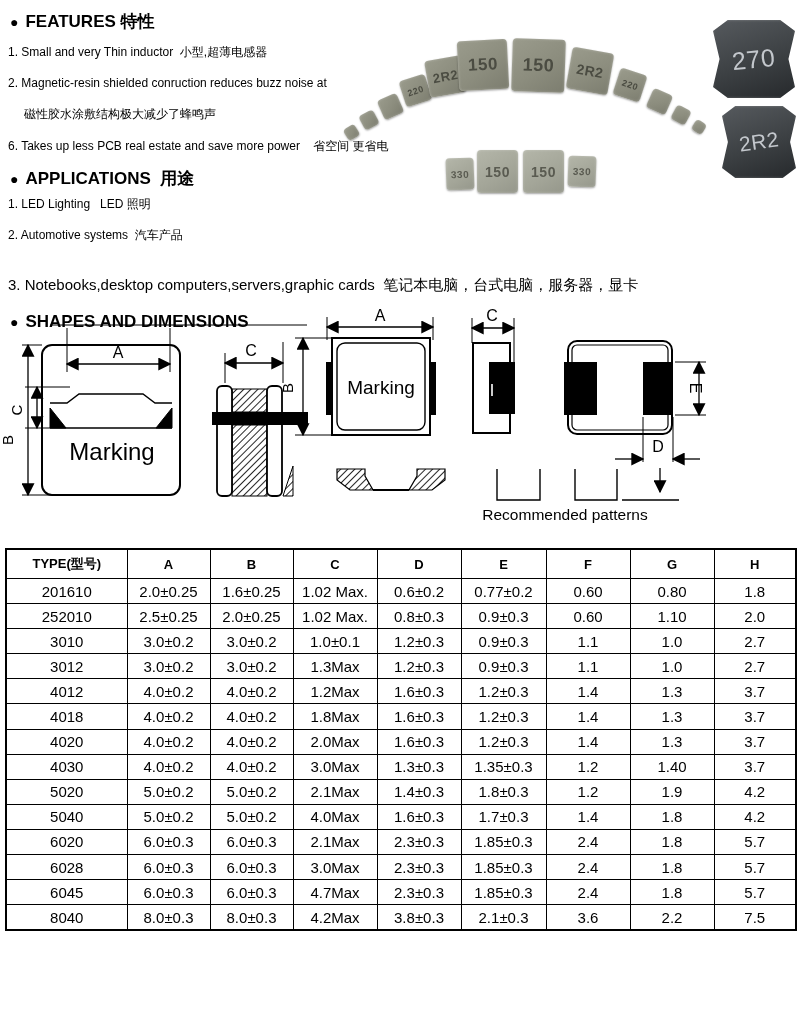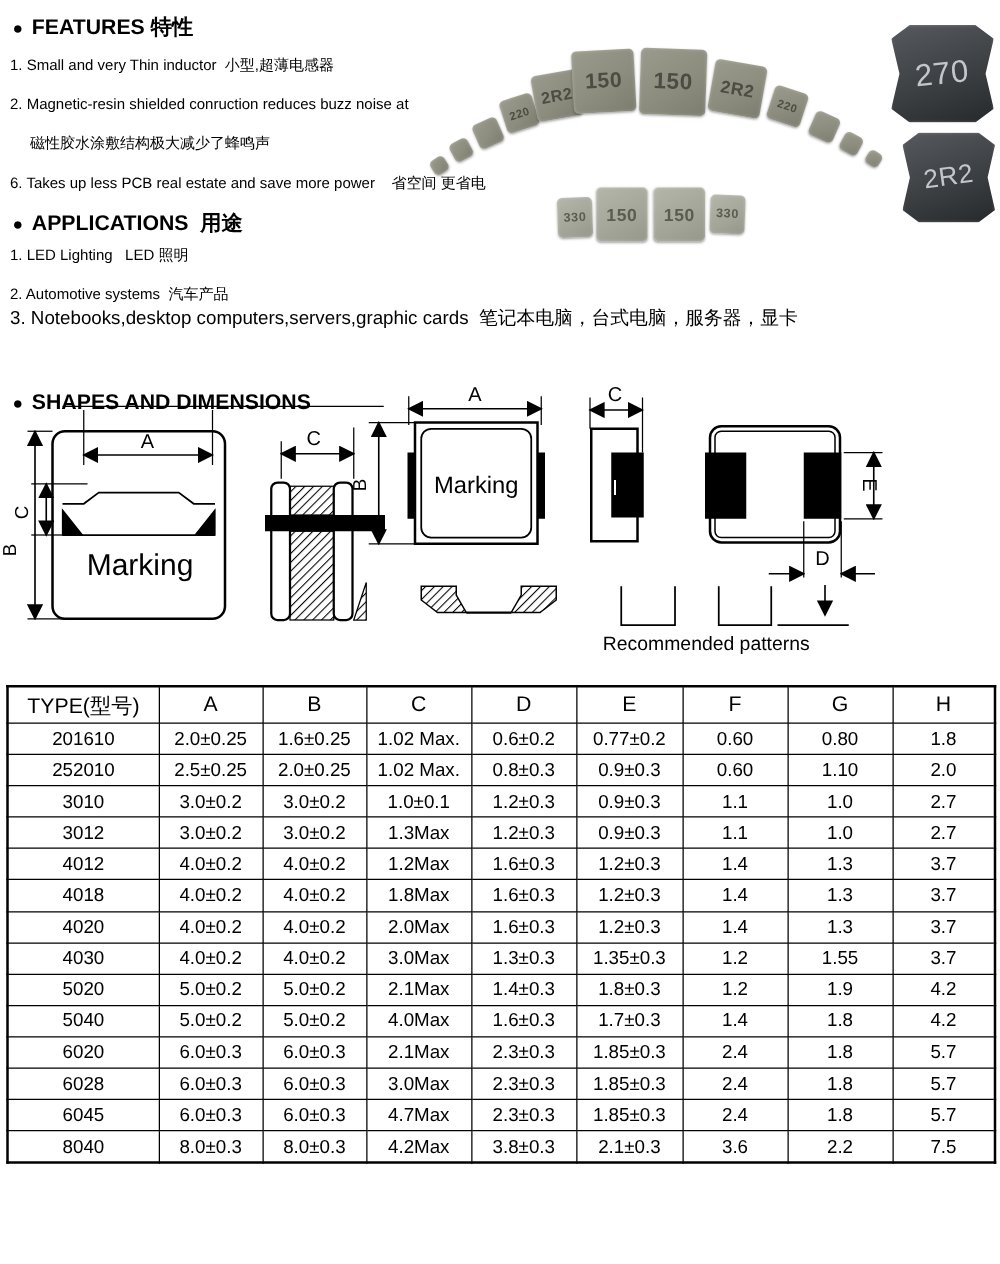--- a/index.html
+++ b/index.html
@@ -27,21 +27,21 @@
     clip-path:polygon(18% 0,82% 0,100% 14%,92% 50%,100% 86%,82% 100%,18% 100%,0 86%,8% 50%,0 14%);
     background:linear-gradient(160deg,#565a5e 0%,#3c4043 55%,#26292c 100%);
     color:#c3c7cc;font-weight:normal;
   }
   
   table.dims{border-collapse:collapse;table-layout:fixed;border:2.4px solid #000;}
   table.dims th, table.dims td{
     border:1.7px solid #000;text-align:center;vertical-align:middle;
     font-size:15px;padding:0;overflow:hidden;white-space:nowrap;
   }
-  table.dims th{font-weight:normal;height:28px;font-size:17px;margin-left:40px;}
+  table.dims th{font-weight:bold;height:28px;font-size:13px;margin-left:40px;}
   table.dims td{height:24.1px;}
   svg text{font-family:"Liberation Sans", sans-serif;fill:#000;}
 </style>
 </head>
 <body>
 
 <div class="abs heading" style="left:10px;top:10px;">
   <span class="bullet">●</span>
   <span>FEATURES 特性</span>
 </div>
@@ -49,21 +49,21 @@
 <div class="abs tline" style="left:8px;top:76px;">2. Magnetic-resin shielded conruction reduces buzz noise at</div>
 <div class="abs tline" style="left:24px;top:106px;">磁性胶水涂敷结构极大减少了蜂鸣声</div>
 <div class="abs tline" style="left:8px;top:138px;">6. Takes up less PCB real estate and save more power    省空间 更省电</div>
 
 <div class="abs heading" style="left:10px;top:167px;">
   <span class="bullet">●</span>
   <span>APPLICATIONS  用途</span>
 </div>
 <div class="abs tline" style="left:8px;top:196px;text-align:center;">1. LED Lighting   LED 照明</div>
 <div class="abs tline" style="left:8px;top:227px;">2. Automotive systems  汽车产品</div>
-<div class="abs tline small" style="left:8px;top:245px;">3. Notebooks,desktop computers,servers,graphic cards  笔记本电脑，台式电脑，服务器，显卡</div>
+<div class="abs tline small" style="left:8px;top:276px;">3. Notebooks,desktop computers,servers,graphic cards  笔记本电脑，台式电脑，服务器，显卡</div>
 
 <div>
 
   <div class="chip" style="left:345px;top:126px;width:13px;height:13px;transform:rotate(-32deg);"></div>
   <div class="chip" style="left:361px;top:112px;width:16px;height:16px;transform:rotate(-28deg);"></div>
   <div class="chip" style="left:380px;top:96px;width:21px;height:21px;transform:rotate(-24deg);"></div>
   <div class="chip" style="left:402px;top:77px;width:27px;height:27px;font-size:9px;transform:rotate(-18deg);">
     <span>220</span>
     </div>
   <div class="chip" style="left:427px;top:58px;width:37px;height:37px;font-size:13px;transform:rotate(-10deg);">
@@ -316,21 +316,21 @@
         <td>3.7</td>
       </tr>
       <tr>
         <td>4030</td>
         <td>4.0±0.2</td>
         <td>4.0±0.2</td>
         <td>3.0Max</td>
         <td>1.3±0.3</td>
         <td>1.35±0.3</td>
         <td>1.2</td>
-        <td>1.55</td>
+        <td>1.40</td>
         <td>3.7</td>
       </tr>
       <tr>
         <td>5020</td>
         <td>5.0±0.2</td>
         <td>5.0±0.2</td>
         <td>2.1Max</td>
         <td>1.4±0.3</td>
         <td>1.8±0.3</td>
         <td>1.2</td>

